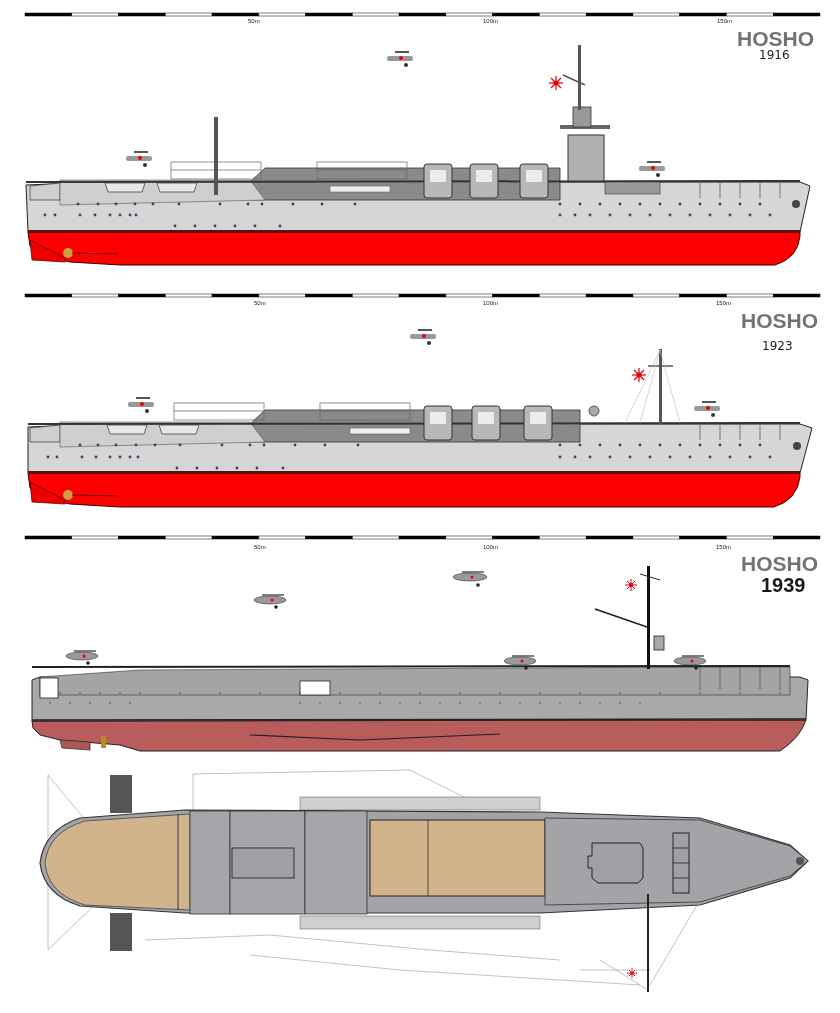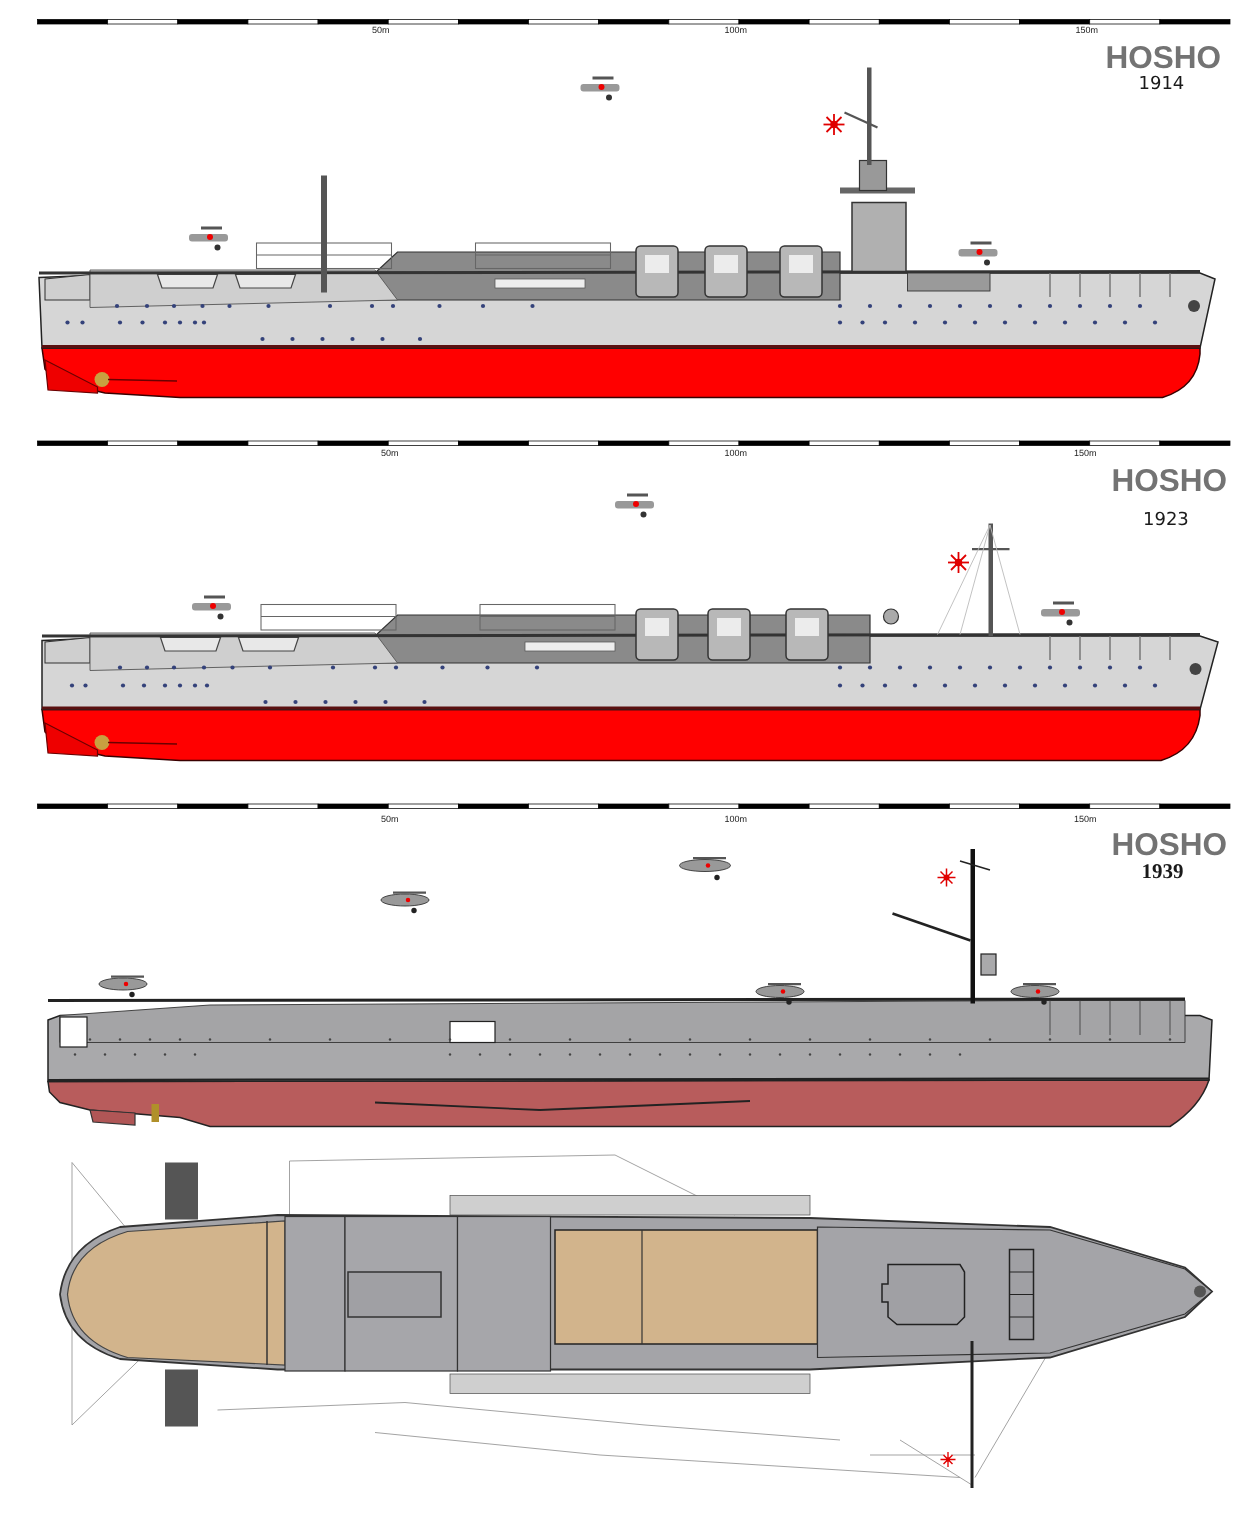--- a/index.html
+++ b/index.html
@@ -1,20 +1,20 @@
 <!DOCTYPE html>
 <html><head>
 <meta charset="utf-8">
 <style>
   html, body { margin: 0; padding: 0; background: #ffffff; }
   body { width: 840px; height: 1013px; position: relative; overflow: hidden; font-family: "Liberation Sans", sans-serif; }
   .scale-label { position: absolute; font-size: 6px; color: #222; font-family: "Liberation Sans", sans-serif; }
   .title { position: absolute; font-family: "Liberation Sans", sans-serif; font-weight: bold; font-size: 21px; color: #737373; letter-spacing: 0px; }
   .year { position: absolute; font-family: "DejaVu Sans", sans-serif; font-size: 12px; color: #1a1a1a; }
-  .year.bold { font-weight: bold; font-family: Liberation Serif, serif; font-size: 14px; }
+  .year.bold { font-weight: bold; font-family: Liberation Sans, sans-serif; font-size: 20px; }
   svg { position: absolute; left: 0; overflow: visible; }
 </style>
 </head>
 <body>
 
 <div>
   <svg width="840" height="20" style="top:10px">
     <g id="sb1">
         <rect x="25" y="3" width="46.76470588235294" height="3" fill="#000" stroke="#000" stroke-width="0.5"></rect>
         <rect x="71.76470588235294" y="3" width="46.76470588235294" height="3" fill="#fff" stroke="#000" stroke-width="0.5"></rect>
@@ -32,21 +32,21 @@
         <rect x="632.9411764705883" y="3" width="46.76470588235294" height="3" fill="#fff" stroke="#000" stroke-width="0.5"></rect>
         <rect x="679.7058823529412" y="3" width="46.76470588235294" height="3" fill="#000" stroke="#000" stroke-width="0.5"></rect>
         <rect x="726.4705882352941" y="3" width="46.76470588235294" height="3" fill="#fff" stroke="#000" stroke-width="0.5"></rect>
         <rect x="773.2352941176471" y="3" width="46.76470588235294" height="3" fill="#000" stroke="#000" stroke-width="0.5"></rect>
       </g>
   </svg>
   <span class="scale-label" style="left:248px;top:18px">50m</span>
   <span class="scale-label" style="left:483px;top:18px">100m</span>
   <span class="scale-label" style="left:717px;top:18px">150m</span>
   <span class="title" style="left:737px;top:27px">HOSHO</span>
-  <span class="year" style="left:759px;top:48px">1914</span>
+  <span class="year" style="left:759px;top:48px">1916</span>
 
   <svg width="840" height="280" style="top:0">
 
     <path d="M28,232 L800,232 L800,236 Q798,258 775,265 L120,265 L70,262 L40,255 L30,246 Z" fill="#ff0000" stroke="#3a0000" stroke-width="1"></path>
     <path d="M30,240 L65,258 L65,262 L32,260 Z" fill="#ee0000" stroke="#6a0000" stroke-width="0.8"></path>
 
     <path d="M26,185 L100,182 L800,182 L810,186 L800,232 L28,232 Z" fill="#d6d6d6" stroke="#222" stroke-width="1"></path>
     <line x1="28" y1="231" x2="800" y2="231" stroke="#5a1010" stroke-width="2"></line>
 
     <path d="M250,182 L265,168 L560,168 L560,200 L250,200 Z" fill="#8a8a8a" stroke="#333" stroke-width="0.8"></path>

